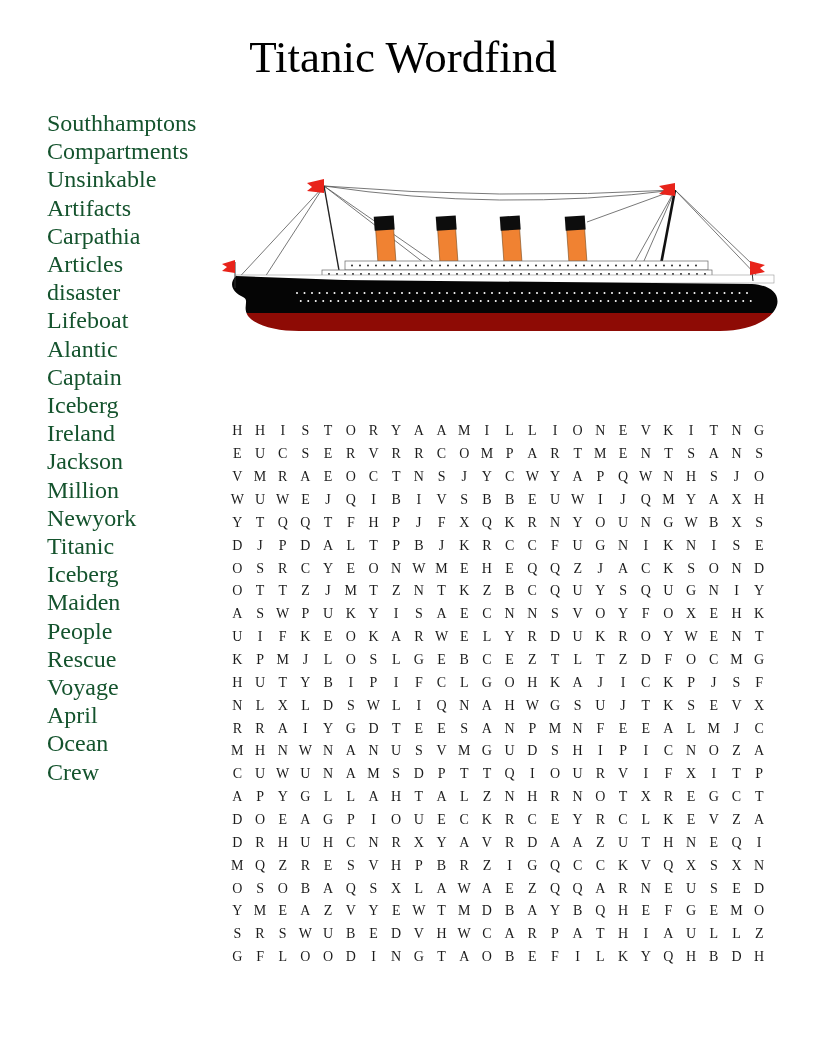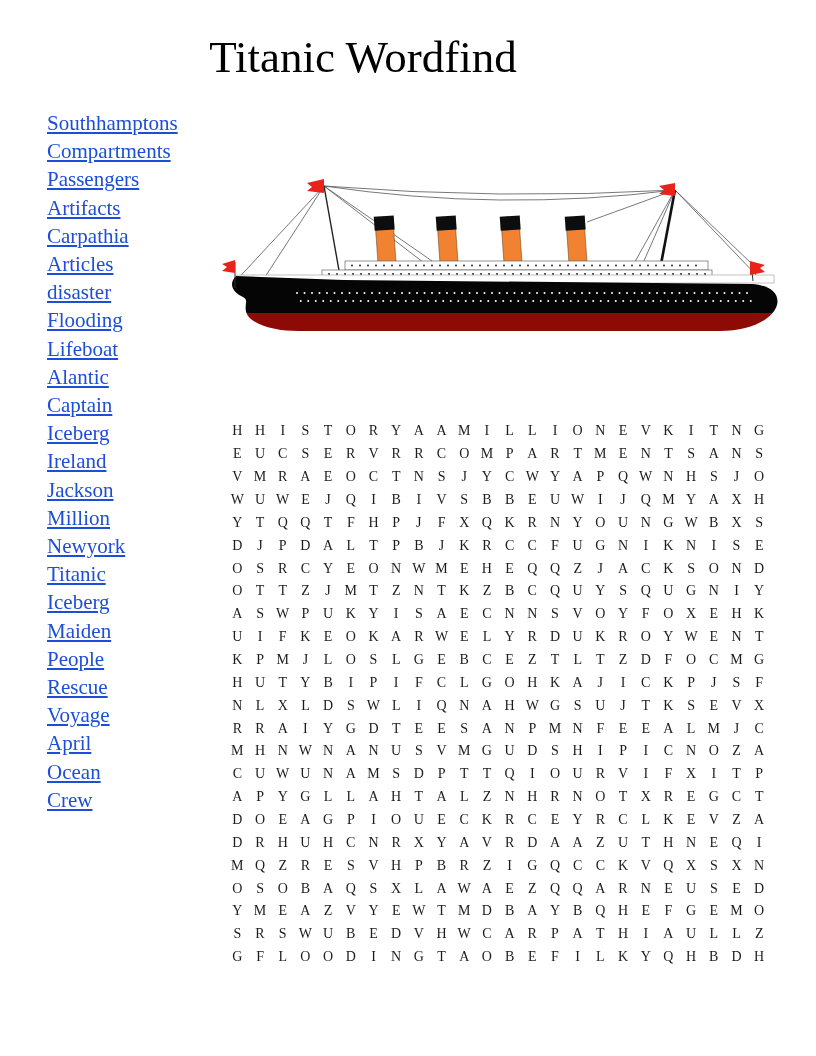--- a/index.html
+++ b/index.html
@@ -15,35 +15,35 @@
     position: absolute;
     top: 30px;
     left: 0;
     width: 726px;
     text-align: center;
     font-size: 45px;
     font-weight: 400;
     line-height: 54px;
     color: #000000;
     margin: 0;
+    padding-left: 40px;
   }
   .word-list {
     position: absolute;
     left: 47px;
     top: 109px;
     margin: 0;
     padding: 0;
     list-style: none;
   }
   .word-list li {
-    font-size: 21px;
+    font-size: 24px;
     line-height: 28.2px;
-    color: #1d4ed8;
+    color: #14532d;
     white-space: nowrap;
-    text-decoration: underline;
   }
   .ship-wrap {
     position: absolute;
     left: 202px;
     top: 166px;
     width: 580px;
     height: 175px;
   }
   .grid {
     position: absolute;
@@ -65,26 +65,25 @@
 </head>
 <body>
 
 <div class="page">
 
   <h1 class="title">Titanic Wordfind</h1>
 
   <ul class="word-list">
       <li>Southhamptons</li>
       <li>Compartments</li>
-      <li>Passengers</li>
+      <li>Unsinkable</li>
       <li>Artifacts</li>
       <li>Carpathia</li>
       <li>Articles</li>
       <li>disaster</li>
-      <li>Flooding</li>
       <li>Lifeboat</li>
       <li>Alantic</li>
       <li>Captain</li>
       <li>Iceberg</li>
       <li>Ireland</li>
       <li>Jackson</li>
       <li>Million</li>
       <li>Newyork</li>
       <li>Titanic</li>
       <li>Iceberg</li>

